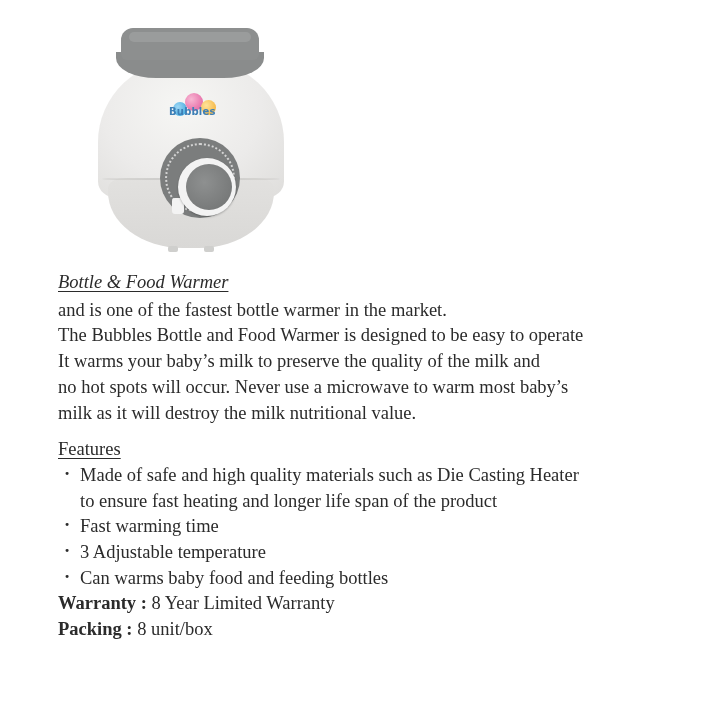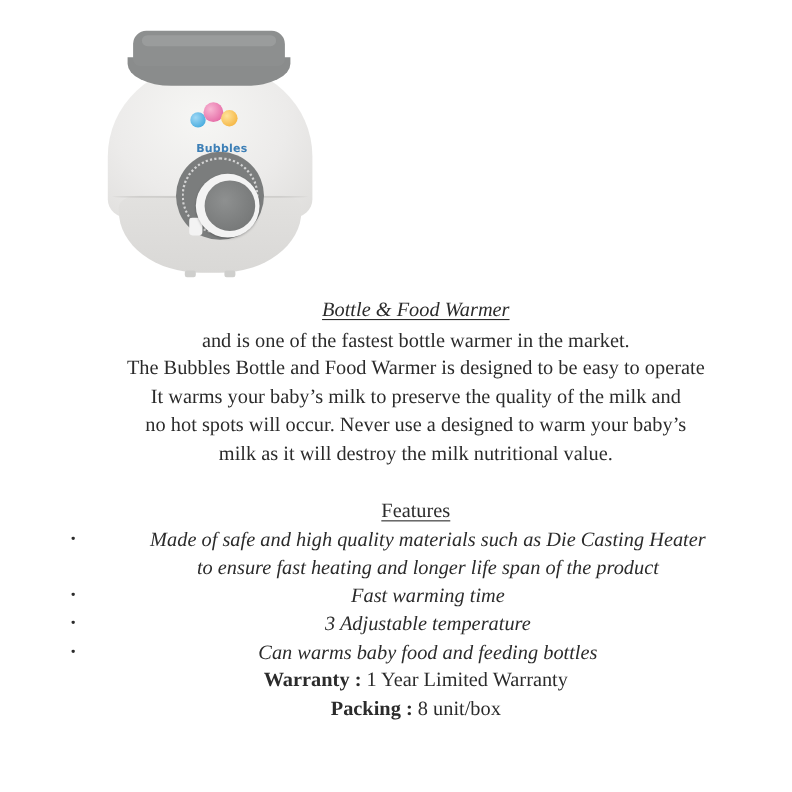--- a/index.html
+++ b/index.html
@@ -21,40 +21,40 @@
              background:linear-gradient(#e2e1df, #d9d8d6);
              border-radius:10% 10% 45% 45% / 15% 15% 80% 80%; }
   .seam { position:absolute; left:14px; top:160px; width:178px; height:2px; background:#cfcecc; border-radius:50%; }
   .feet { position:absolute; top:228px; width:10px; height:6px; background:#cfcfcd; border-radius:2px; }
 
   .logo { position:absolute; left:83px; top:72px; width:50px; height:42px; }
   .bubble { position:absolute; border-radius:50%; }
   .b-blue { left:2px; top:12px; width:14px; height:14px; background:radial-gradient(circle at 35% 35%, #9fd8f5, #2f9fd8); }
   .b-pink { left:14px; top:3px; width:18px; height:18px; background:radial-gradient(circle at 35% 35%, #f8b7d3, #e0569a); }
   .b-orange { left:30px; top:10px; width:15px; height:15px; background:radial-gradient(circle at 35% 35%, #ffe39a, #f2a92b); }
-  .logo-text { position:absolute; left:-2px; top:40px; width:56px; text-align:right;
+  .logo-text { position:absolute; left:-2px; top:16px; width:56px; text-align:left;
              font-family:"DejaVu Sans",sans-serif; font-weight:bold; font-size:10px; color:#3d7fb6; letter-spacing:0.2px; }
 
   .dial-ring { position:absolute; left:72px; top:120px; width:80px; height:80px; border-radius:50%;
              background:#7b7d7d; }
   .dial-ring::before { content:""; position:absolute; inset:5px; border-radius:50%;
              border:2px dotted #d4d4d4; }
   .dial-knob-outer { position:absolute; left:90px; top:140px; width:58px; height:58px; border-radius:50%;
              background:#f3f3f3; box-shadow:0 1px 2px rgba(0,0,0,0.25); }
   .dial-knob { position:absolute; left:98px; top:146px; width:46px; height:46px; border-radius:50%;
              background:radial-gradient(circle at 40% 40%, #8e9090, #6f7171); }
   .dial-tab { position:absolute; left:84px; top:180px; width:12px; height:16px; border-radius:3px; background:#f3f3f3; }
 
   
-  .content { position:absolute; left:58px; top:270px; width:640px; font-size:18.5px; line-height:25.7px;text-align:center; }
+  .content { position:absolute; left:58px; top:270px; width:640px; font-size:18.5px; line-height:25.7px; }
   .title { font-style:italic; text-decoration:underline; text-underline-offset:3px; display:block; margin-bottom:2px; }
   .para-line { display:block; white-space:nowrap; }
-  .features-title { display:block; text-decoration:underline; text-underline-offset:3px; margin-top:27px; }
+  .features-title { display:block; text-decoration:underline; text-underline-offset:3px; margin-top:11px; }
   ul.features { list-style:none; margin:0; padding:0; }
-  ul.features li { position:relative; padding-left:22px; white-space:nowrap;font-style:italic; }
+  ul.features li { position:relative; padding-left:22px; white-space:nowrap; }
   ul.features li::before { content:"·"; position:absolute; left:6px; top:-1px; font-weight:bold; }
   .meta-row { display:block; white-space:nowrap; }
   .meta-label { font-weight:bold;margin-top:36px; }
 </style>
 </head>
 <body>
 
 <div class="product">
   <div class="body-upper"></div>
   <div class="body-lower"></div>
@@ -73,30 +73,30 @@
   <div class="dial-tab"></div>
   <div class="dial-knob-outer"></div>
   <div class="dial-knob"></div>
 </div>
 
 <div class="content">
   <span class="title">Bottle &amp; Food Warmer</span>
   <span class="para-line">and is one of the fastest bottle warmer in the market.</span>
   <span class="para-line">The Bubbles Bottle and Food Warmer is designed to be easy to operate</span>
   <span class="para-line">It warms your baby’s milk to preserve the quality of the milk and</span>
-  <span class="para-line">no hot spots will occur. Never use a designed to warm your baby’s</span>
+  <span class="para-line">no hot spots will occur. Never use a microwave to warm most baby’s</span>
   <span class="para-line">milk as it will destroy the milk nutritional value.</span>
 
   <span class="features-title">Features</span>
   <ul class="features">
     <li>Made of safe and high quality materials such as Die Casting Heater</li>
     <li class="cont">to ensure fast heating and longer life span of the product</li>
     <li>Fast warming time</li>
     <li>3 Adjustable temperature</li>
     <li>Can warms baby food and feeding bottles</li>
   </ul>
-  <span class="meta-row"><span class="meta-label">Warranty :</span><span> 1 Year Limited Warranty</span></span>
+  <span class="meta-row"><span class="meta-label">Warranty :</span><span> 8 Year Limited Warranty</span></span>
   <span class="meta-row"><span class="meta-label">Packing :</span><span> 8 unit/box</span></span>
 </div>
 
 <style>
   ul.features li.cont::before { content:""; }
 </style>
 
 </body></html>

